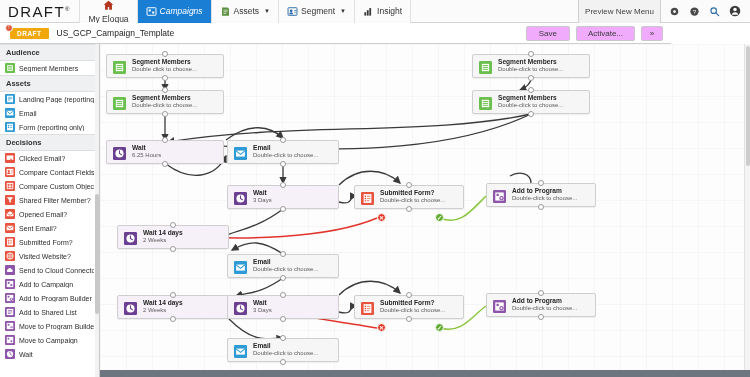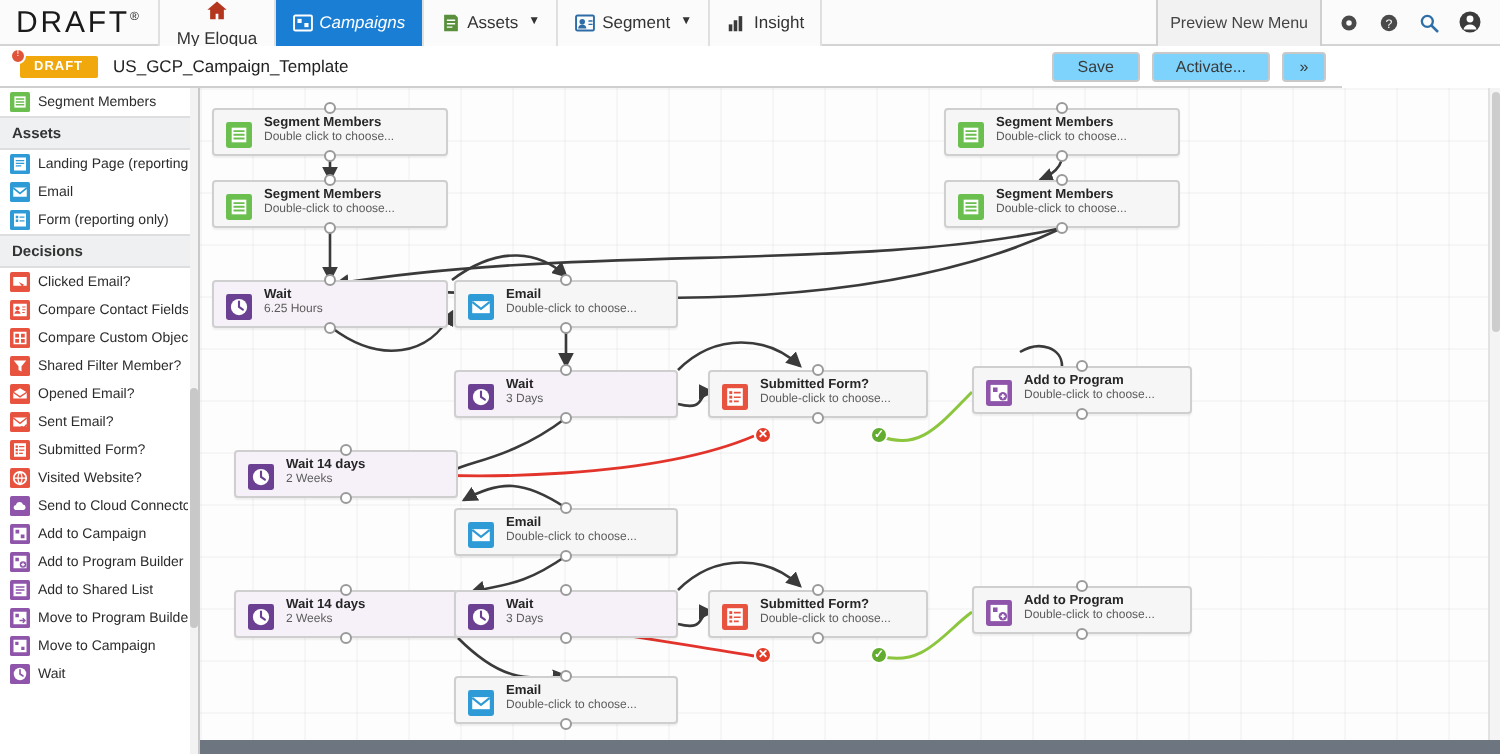--- a/index.html
+++ b/index.html
@@ -70,21 +70,21 @@
   .draft-dot {
     position: absolute; left: -5px; top: -4px;
     width: 8px; height: 8px; border-radius: 50%;
     background: #e0553a; border: 1px solid #fff;
     display:flex; align-items:center; justify-content:center;
     color:#fff; font-size:5px; line-height:1;
   }
   .camp-title { margin-left: 8px; font-size: 8.5px; color: #222; }
   .subbar-right { margin-left: auto; display: flex; align-items: center; gap: 6px; margin-right: 8px; }
   .btn {
-    font-size: 8px; color: #3a3a3a; background: #7dd3fc;
+    font-size: 8px; color: #3a3a3a; background: #f0abfc;
     border: 1px solid #c8c8c8; border-radius: 2px;
     padding: 2px 11px; white-space: nowrap; min-width: 44px; text-align: center;
   }
   .btn.chev { min-width: 22px; padding: 2px 6px; }
 
   
   .sidebar {
     position: absolute; top: 44px; left: 0; width: 100px; height: 333px;
     background: #ffffff; border-right: 1px solid #c9c9c9;
     overflow: hidden;
@@ -286,20 +286,21 @@
     <div class="camp-title">US_GCP_Campaign_Template</div>
     <div class="subbar-right">
       <div class="btn">Save</div>
       <div class="btn">Activate...</div>
       <div class="btn chev">»</div>
     </div>
   </div>
 
   <div class="sidebar">
     <div id="sidebar-body">
+        <div class="side-section">Audience</div>
         <div class="side-item">
           <span class="sicon">
             <svg viewBox="0 0 16 16">
               <rect x="0" y="0" width="16" height="16" rx="1.5" fill="#6bbf4e"></rect>
               <rect x="3.5" y="3.5" width="9" height="9" fill="#fff"></rect>
               <path d="M4.6 5.6h6.8M4.6 7.9h6.8M4.6 10.2h6.8" stroke="#6bbf4e" stroke-width="1.2"></path>
             </svg>
           </span>
           <span class="side-label">Segment Members</span>
         </div>

